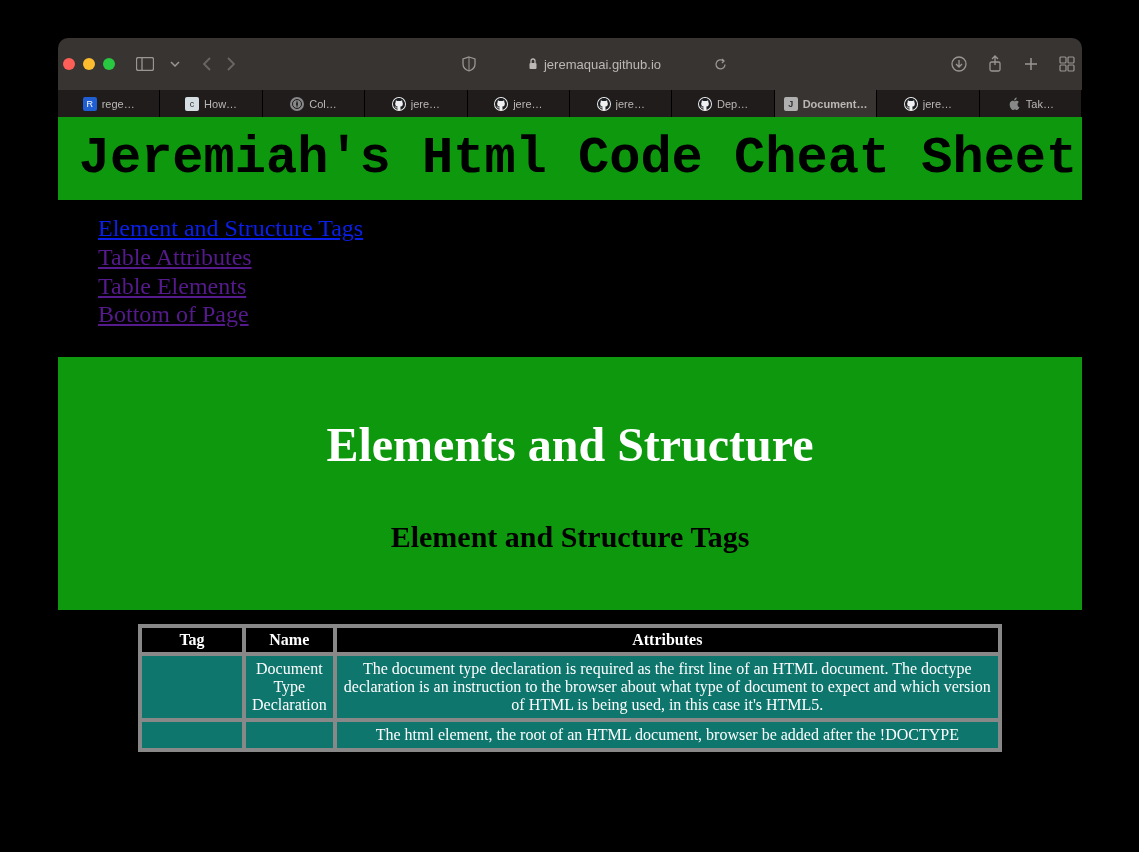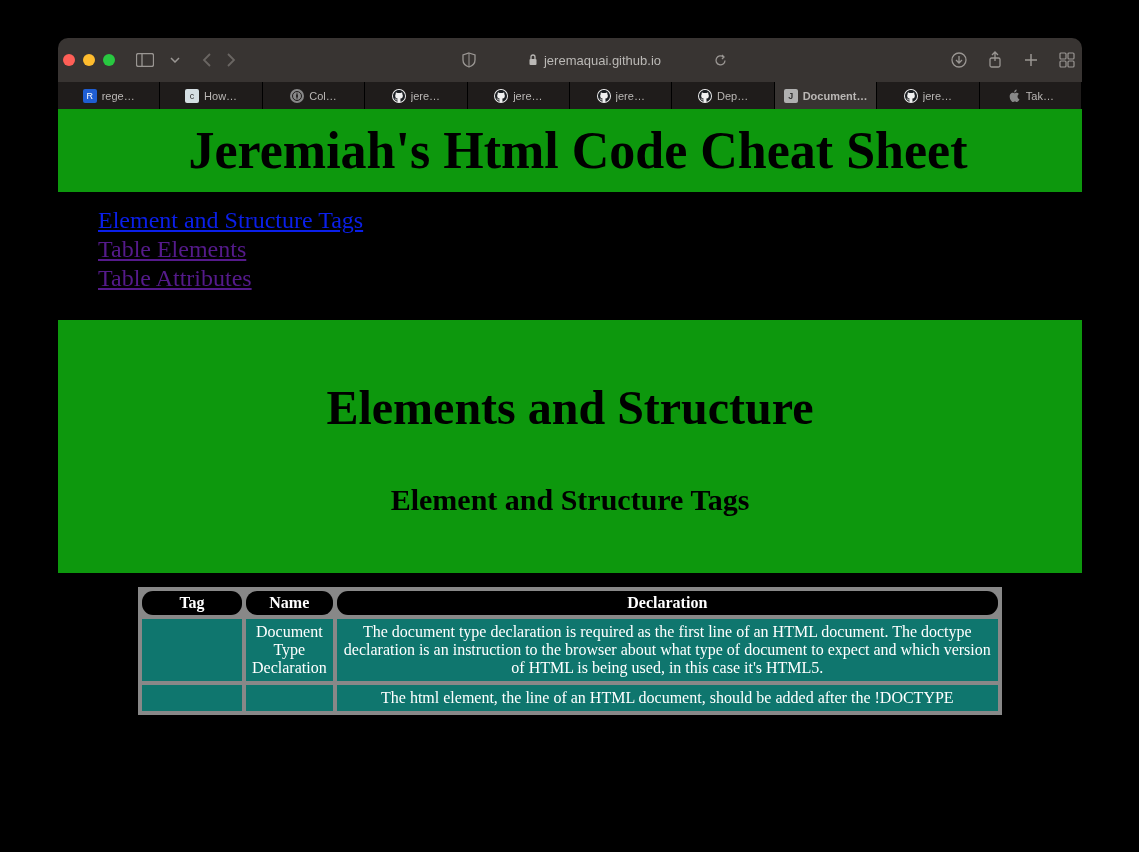--- a/index.html
+++ b/index.html
@@ -24,21 +24,21 @@
       width: 1024px;
       height: 744px;
       background: #000;
       border-radius: 10px;
       overflow: hidden;
       box-shadow: 0 0 30px rgba(0,0,0,0.5);
     }
     
     .titlebar {
       background: #383432;
-      height: 44px;
+      height: 52px;
       display: flex;
       align-items: center;
       padding: 0 5px;
       gap: 10px;
     }
     
     .traffic-lights {
       display: flex;
       gap: 8px;
     }
@@ -167,21 +167,21 @@
       background: #000;
     }
     
     .header-banner {
       background: #0d980d;
       padding: 12px 0;
       text-align: center;
     }
     
     .header-banner h1 {
-      font-family: Liberation Serif, serif;
+      font-family: Liberation Mono, monospace;
       font-weight: bold;
       font-size: 52px;
       color: #000;
       margin-left: 16px;
     }
     
     .nav-links {
       padding: 14px 40px;
       background: #000;
     }
@@ -201,21 +201,21 @@
       background: #0d980d;
       margin: 14px 0;
       padding: 60px 0 56px 0;
       text-align: center;
     }
     
     .section-header h2 {
       font-family: Georgia, "Times New Roman", serif;
       font-weight: bold;
       font-size: 48px;
-      color: #000000;
+      color: #ffffff;
       margin-bottom: 48px;
     }
     
     .section-header h3 {
       font-family: Georgia, "Times New Roman", serif;
       font-weight: bold;
       font-size: 30px;
       color: #000;
     }
     
@@ -230,21 +230,20 @@
       width: 100%;
       font-family: Georgia, "Times New Roman", serif;
     }
     
     th {
       background: #000;
       color: #fff;
       padding: 3px 6px;
       font-weight: bold;
       font-size: 16px;
-      border-radius: 11px;
     }
     
     td {
       background: #0f766e;
       color: #fff;
       padding: 4px 6px;
       text-align: center;
       font-size: 16px;
       vertical-align: middle;
     }
@@ -413,46 +412,47 @@
       </div>
     </div>
 
   <div class="content">
     <div class="header-banner">
       <h1>Jeremiah's Html Code Cheat Sheet</h1>
     </div>
 
     <div class="nav-links" id="nav-links">
         <a class="link-default" href="#">Element and Structure Tags</a>
+        <a class="link-visited" href="#">Table Attributes</a>
         <a class="link-visited" href="#">Table Elements</a>
-        <a class="link-visited" href="#">Table Attributes</a>
+        <a class="link-visited" href="#">Bottom of Page</a>
       </div>
 
     <div class="section-header">
       <h2>Elements and Structure</h2>
       <h3>Element and Structure Tags</h3>
     </div>
 
     <div class="table-wrap">
       <table>
         <thead>
           <tr>
             <th class="col-tag">Tag</th>
             <th class="col-name">Name</th>
-            <th>Declaration</th>
+            <th>Attributes</th>
           </tr>
         </thead>
         <tbody id="table-body">
             <tr>
               <td class="col-tag"></td>
               <td class="col-name">Document Type Declaration</td>
               <td>The document type declaration is required as the first line of an HTML document. The doctype declaration is an instruction to the browser about what type of document to expect and which version of HTML is being used, in this case it's HTML5.</td>
             </tr>
             <tr>
               <td class="col-tag"></td>
               <td class="col-name"></td>
-              <td>The html element, the line of an HTML document, should be added after the !DOCTYPE</td>
+              <td>The html element, the root of an HTML document, browser be added after the !DOCTYPE</td>
             </tr>
           </tbody>
       </table>
     </div>
   </div>
 </div>
 
 </body></html>

